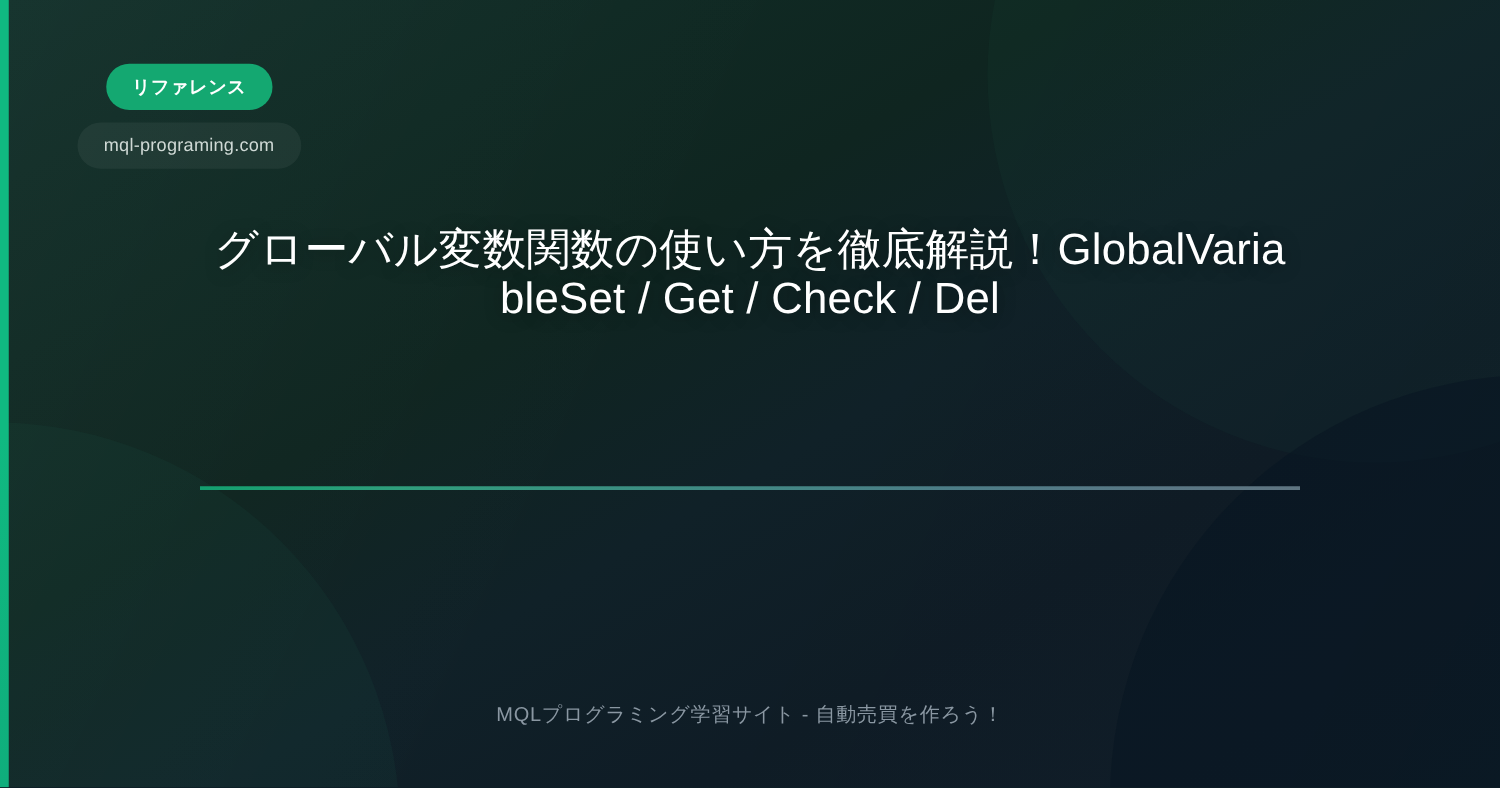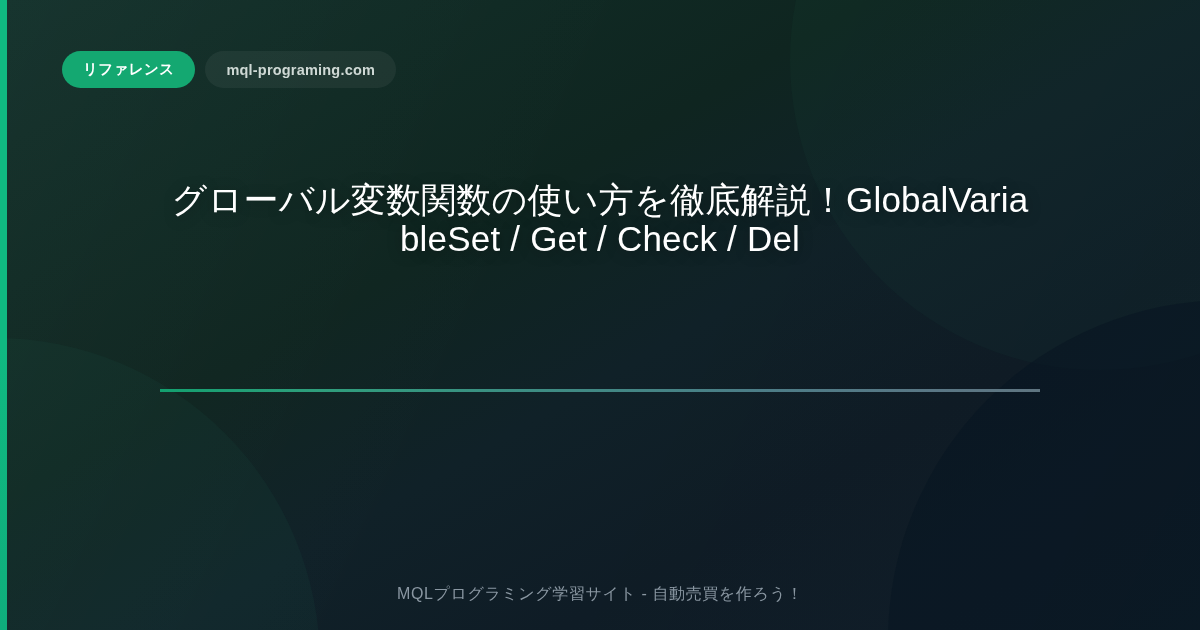--- a/index.html
+++ b/index.html
@@ -63,40 +63,40 @@
     position:absolute;
     left:0; top:0;
     width:7px; height:630px;
     background:linear-gradient(180deg,#10b981 0%,#10b981 55%,#0fae7c 100%);
   }
 
   
   .pill-row{
     position:absolute;
     left:62px; top:51px;
-    display:flex; align-items:center; gap:10px;
+    display:flex; align-items:center; gap:10px;flex-direction:column;
   }
   .pill{
     display:inline-flex; align-items:center; justify-content:center;
     height:37px;
     padding:0 21px;
     border-radius:19px;
     font-size:14.5px;
     letter-spacing:0.4px;
     white-space:nowrap;
   }
   .pill-category{
     background:#14a871;
     color:#ffffff;
     font-weight:600;
   }
   .pill-site{
     background:rgba(255,255,255,0.055);
     color:#cfd9d5;
-    font-weight:700;
+    font-weight:400;
     letter-spacing:0.2px;
   }
 
   
   .title{
     position:absolute;
     left:162px; top:180px;
     width:876px;
     text-align:center;
     color:#ffffff;
@@ -118,21 +118,21 @@
       #2f9e7c 18%,
       #3d8d83 42%,
       #4c7d87 68%,
       #5a7785 88%,
       #5f7581 100%);
   }
 
   
   .footer{
     position:absolute;
-    left:0; top:584px;
+    left:0; top:562px;
     width:1200px;
     text-align:center;
     color:#8a97a2;
     font-size:16px;
     letter-spacing:0.6px;
   }
 </style>
 </head>
 <body>
 

